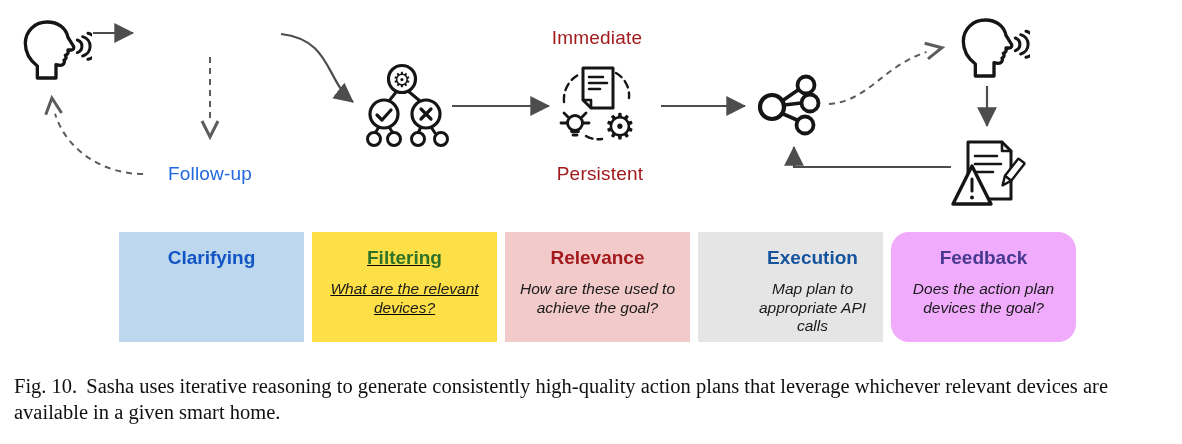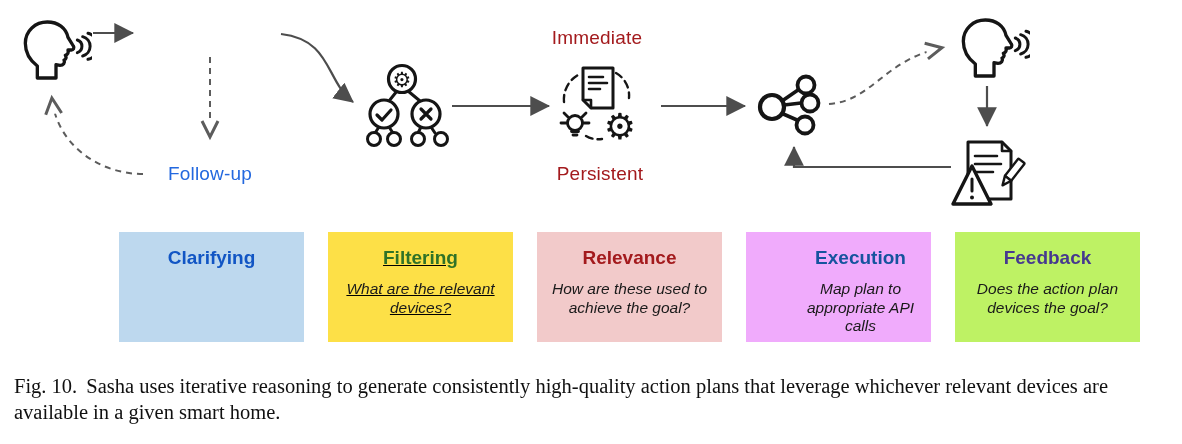--- a/index.html
+++ b/index.html
@@ -9,21 +9,21 @@
   }
   .arrows{position:absolute;left:0;top:0;}
   .icon{position:absolute;}
   .flow-label{
     position:absolute;font-size:19px;letter-spacing:0.2px;text-align:center;
     font-family:"Liberation Sans",sans-serif;
   }
   .flow-label.blue{color:var(--label-blue,#2368DF);}
   .flow-label.red{color:var(--label-red,#A31A1D);}
   .stages{
-    position:absolute;left:119px;top:232px;display:flex;gap:24px;
+    position:absolute;left:119px;top:232px;display:flex;gap:8px;
   }
   .stage{
     width:185px;height:110px;box-sizing:border-box;padding-top:15px;
     text-align:center;
   }
   .stage-title{font-size:19px;font-weight:bold;}
   .stage-q{
     margin-top:11px;font-size:15.5px;font-style:italic;color:#1a1a1a;
     line-height:1.2;white-space:pre-line;
   }
@@ -143,26 +143,26 @@
     <div class="stage" style="background: #fde047; text-decoration: underline;">
       <div class="stage-title" style="color: rgb(47, 114, 39);">Filtering</div>
       <div class="stage-q">What are the relevant
 devices?</div>
     </div>
     <div class="stage" style="background: rgb(242, 202, 202);">
       <div class="stage-title" style="color: rgb(163, 26, 29);">Relevance</div>
       <div class="stage-q">How are these used to
 achieve the goal?</div>
     </div>
-    <div class="stage" style="background: #f0abfc; padding-left: 44px;">
+    <div class="stage" style="background: #e5e5e5; padding-left: 44px;">
       <div class="stage-title" style="color: rgb(21, 83, 158);">Execution</div>
       <div class="stage-q">Map plan to
 appropriate API calls</div>
     </div>
-    <div class="stage" style="background: #bef264;">
+    <div class="stage" style="background: #f0abfc; border-radius: 18px;">
       <div class="stage-title" style="color: rgb(70, 57, 143);">Feedback</div>
       <div class="stage-q">Does the action plan
 devices the goal?</div>
     </div>
   </div>
 
   <div class="caption">
     <span class="fig-tag">Fig. 10.</span><span>Sasha uses iterative reasoning to generate consistently high-quality action plans that leverage whichever relevant devices are available in a given smart home.</span>
   </div>
 

